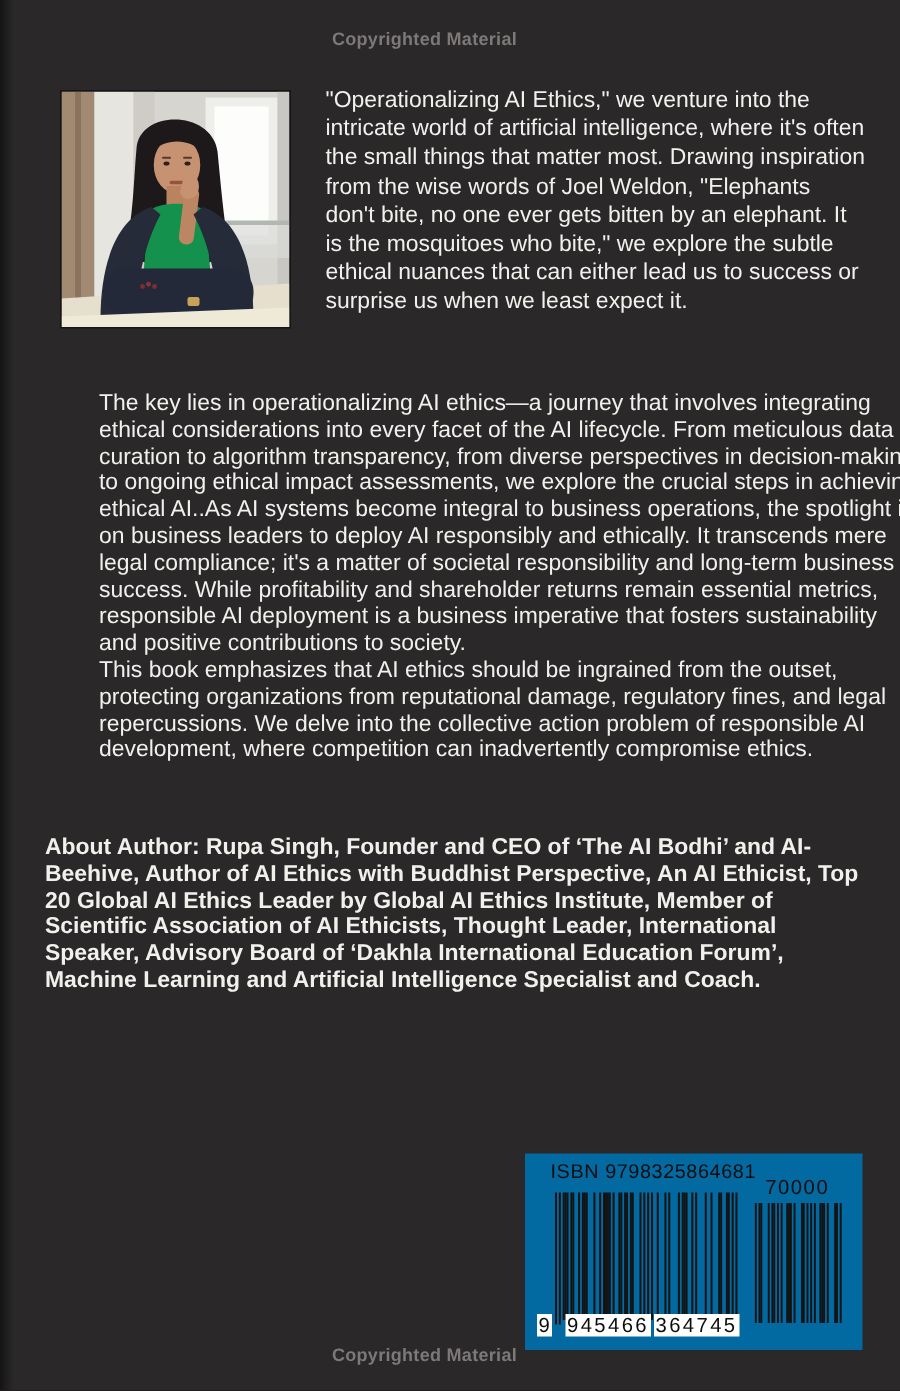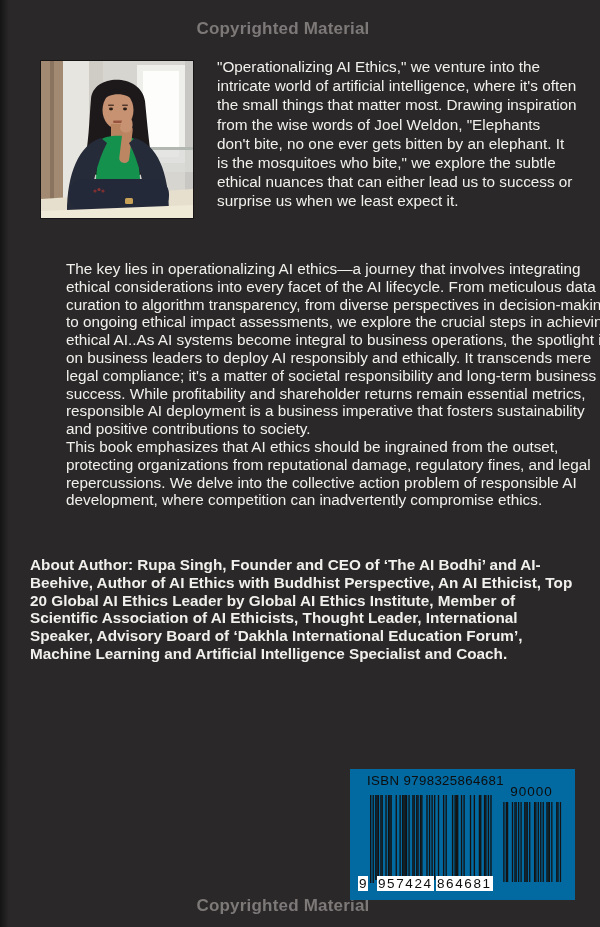--- a/index.html
+++ b/index.html
@@ -7,21 +7,21 @@
     position:relative; width:600px; height:927px; overflow:hidden;
     background:#2a2828;
     font-family:"Liberation Sans", sans-serif;
   }
   .page::before{
     content:''; position:absolute; left:0; top:0; width:9px; height:100%;
     background:linear-gradient(90deg, rgba(0,0,0,.5), rgba(0,0,0,0)); z-index:0;
   }
   .copyright{
     position:absolute; left:0; width:566px; text-align:center;
-    color:#7e7979; font-size:17px; font-weight:bold; letter-spacing:.2px; z-index:1;
+    color:#7e7979; font-size:12px; font-weight:bold; letter-spacing:.2px; z-index:1;
   }
   .copyright.top{ top:19px; }
   .copyright.bottom{ top:896px; }
   .photo{
     position:absolute; left:41px; top:61px; width:152px; height:157px;
     outline:1px solid #171515;
   }
   .photo svg{ display:block; }
   .bodytext{ color:#f2f0ed;margin-left:36px; }
   .intro{
@@ -177,20 +177,20 @@
         <rect x="196.28" y="33" width="1.29" height="80" fill="#131313"></rect>
         <rect x="197.51" y="33" width="1.29" height="80" fill="#131313"></rect>
         <rect x="198.74" y="33" width="1.29" height="80" fill="#131313"></rect>
         <rect x="201.20" y="33" width="1.29" height="80" fill="#131313"></rect>
         <rect x="206.12" y="33" width="1.29" height="80" fill="#131313"></rect>
         <rect x="207.35" y="33" width="1.29" height="80" fill="#131313"></rect>
         <rect x="209.81" y="33" width="1.29" height="80" fill="#131313"></rect>
       </svg>
     <div class="isbn-label">ISBN 9798325864681</div>
     <div class="bc-digit lead">9</div>
-    <div class="bc-digit g1">957424</div>
-    <div class="bc-digit g2">864681</div>
-    <div class="bc-supp">90000</div>
+    <div class="bc-digit g1">945466</div>
+    <div class="bc-digit g2">364745</div>
+    <div class="bc-supp">70000</div>
   </div>
 
   <div class="copyright bottom">Copyrighted Material</div>
 
 </div>
 
 </body></html>

